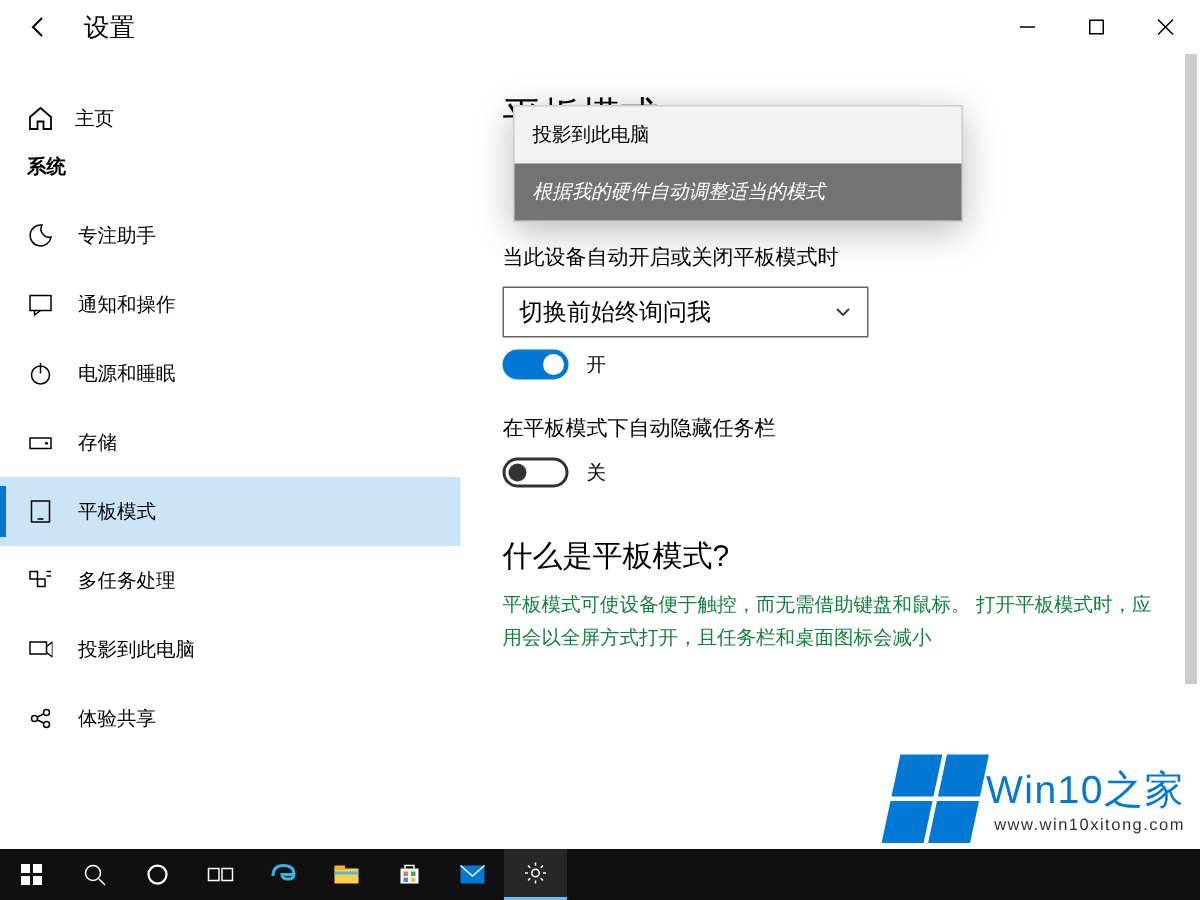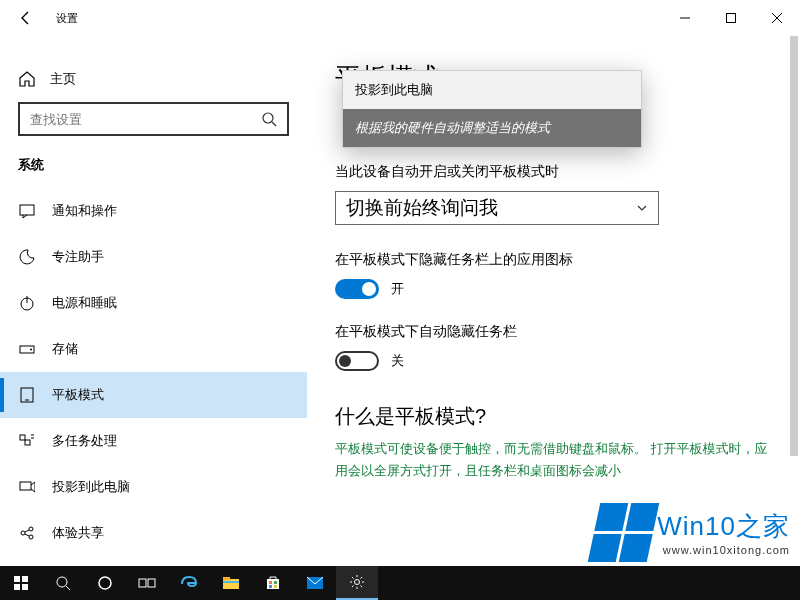--- a/index.html
+++ b/index.html
@@ -1,20 +1,20 @@
 <!DOCTYPE html>
 <html><head>
 <meta charset="utf-8">
 <style>
 * { margin: 0; padding: 0; box-sizing: border-box; font-family: "Microsoft YaHei", "Segoe UI", sans-serif; }
 body { width: 800px; height: 600px; overflow: hidden; background: #fff; position: relative; }
 
 .titlebar { height: 36px; display: flex; align-items: center; padding-left: 16px; }
 .titlebar .back { width: 20px; height: 20px; display: flex; align-items: center; justify-content: center; margin-right: 20px; color: #000; }
-.titlebar .title { font-size: 11px; font-family: Liberation Serif, serif; }
+.titlebar .title { font-size: 17px; font-family: Liberation Serif, serif; }
 .titlebar .win-controls { margin-left: auto; display: flex; }
 .titlebar .win-btn { width: 46px; height: 32px; display: flex; align-items: center; justify-content: center; cursor: pointer; }
 
 .main { display: flex; height: 530px; }
 
 .sidebar { width: 307px; height: 100%; background: #fff; padding-top: 12px; position: relative; }
 .home-row { display: flex; align-items: center; padding: 6px 18px 14px; gap: 14px; margin-top: 16px; }
 .home-row .label { font-size: 13px; }
 .search-box { margin: 0 18px 20px; height: 34px; border: 2px solid #333; display: flex; align-items: center; padding: 0 10px; background: #fff; }
 .search-box input { border: none; outline: none; flex: 1; font-size: 13px; background: transparent; }
@@ -23,21 +23,21 @@
 .section-title { font-size: 13px; font-weight: 700; padding: 0 18px 14px; }
 
 .nav-item { display: flex; align-items: center; height: 46px; padding: 0 18px; gap: 16px; font-size: 13px; cursor: pointer; position: relative; }
 .nav-item.active { background: #cce4f7; }
 .nav-item.active::before { content: ""; position: absolute; left: 0; top: 6px; bottom: 6px; width: 4px; background: #0078d4; }
 .nav-item .nicon { width: 18px; height: 18px; display: flex; align-items: center; justify-content: center; color: #000; }
 
 .content { flex: 1; padding: 24px 28px 0; position: relative; overflow: hidden; }
 .content h1 { font-size: 26px; font-weight: 400; margin-bottom: 18px; }
 .setting-label { font-size: 14px; margin-bottom: 10px; margin-top: 24px; }
-.dropdown-box { width: 324px; height: 34px; border: 1px solid #666; display: flex; align-items: center; padding: 0 10px; cursor: pointer; justify-content: space-between; font-size: 19px; }
+.dropdown-box { width: 244px; height: 34px; border: 1px solid #666; display: flex; align-items: center; padding: 0 10px; cursor: pointer; justify-content: space-between; font-size: 16px; }
 .chev { width: 12px; height: 12px; }
 
 .toggle-row { display: flex; align-items: center; gap: 12px; margin-top: 8px; margin-bottom: 10px; }
 .toggle { width: 44px; height: 20px; border-radius: 10px; position: relative; cursor: pointer; }
 .toggle.on { background: #0078d4; }
 .toggle.on::after { content: ""; position: absolute; right: 3px; top: 3px; width: 14px; height: 14px; border-radius: 50%; background: #fff; }
 .toggle.off { background: #fff; border: 2px solid #333; }
 .toggle.off::after { content: ""; position: absolute; left: 2px; top: 2px; width: 12px; height: 12px; border-radius: 50%; background: #333; }
 .toggle-text { font-size: 13px; }
 
@@ -97,47 +97,38 @@
 <div class="main">
   <div class="sidebar">
     <div class="home-row">
       <span>
           <svg width="18" height="18" viewBox="0 0 18 18">
             <path d="M2 8 L9 2 L16 8 V16 H11 V11 H7 V16 H2 Z" stroke="#000" fill="none" stroke-width="1.2"></path>
           </svg>
         </span>
       <span class="label">主页</span>
     </div>
-    <div class="search-box">
-      <input type="text" placeholder="查找设置" style="">
-      <span class="sicon">
-          <svg width="16" height="16" viewBox="0 0 16 16">
-            <circle cx="7" cy="7" r="5" stroke="#333" fill="none" stroke-width="1.2"></circle>
-            <line x1="11" y1="11" x2="15" y2="15" stroke="#333" stroke-width="1.2"></line>
-          </svg>
-        </span>
-    </div>
     <div class="section-title">系统</div>
 
+    <div class="nav-item">
+      <span class="nicon">
+          <svg width="16" height="16" viewBox="0 0 16 16">
+            <path d="M9 1 A7 7 0 1 0 15 9 A5.5 5.5 0 0 1 9 1 Z" stroke="#000" fill="none"></path>
+          </svg>
+        </span>
+      <span>专注助手</span>
+    </div>
     <div class="nav-item">
       <span class="nicon">
           <svg width="16" height="16" viewBox="0 0 16 16">
             <rect x="1" y="2" width="14" height="10" stroke="#000" fill="none"></rect>
             <path d="M4 12 L4 15 L8 12" stroke="#000" fill="none"></path>
           </svg>
         </span>
       <span>通知和操作</span>
-    </div>
-    <div class="nav-item">
-      <span class="nicon">
-          <svg width="16" height="16" viewBox="0 0 16 16">
-            <path d="M9 1 A7 7 0 1 0 15 9 A5.5 5.5 0 0 1 9 1 Z" stroke="#000" fill="none"></path>
-          </svg>
-        </span>
-      <span>专注助手</span>
     </div>
     <div class="nav-item">
       <span class="nicon">
           <svg width="16" height="16" viewBox="0 0 16 16">
             <circle cx="8" cy="9" r="6" stroke="#000" fill="none"></circle>
             <line x1="8" y1="1" x2="8" y2="8" stroke="#000"></line>
           </svg>
         </span>
       <span>电源和睡眠</span>
     </div>
@@ -199,21 +190,20 @@
     <div class="setting-label" style="margin-top:68px;">当此设备自动开启或关闭平板模式时</div>
     <div class="dropdown-box">
       <span>切换前始终询问我</span>
       <span class="chev">
           <svg width="12" height="12" viewBox="0 0 12 12">
             <path d="M2 4 L6 8 L10 4" stroke="#333" fill="none" stroke-width="1.2"></path>
           </svg>
         </span>
     </div>
 
-    <div class="setting-label" style="margin-top:26px;">在平板模式下隐藏任务栏上的应用图标</div>
     <div class="toggle-row">
       <div class="toggle on"></div>
       <span class="toggle-text">开</span>
     </div>
 
     <div class="setting-label">在平板模式下自动隐藏任务栏</div>
     <div class="toggle-row">
       <div class="toggle off"></div>
       <span class="toggle-text">关</span>
     </div>

